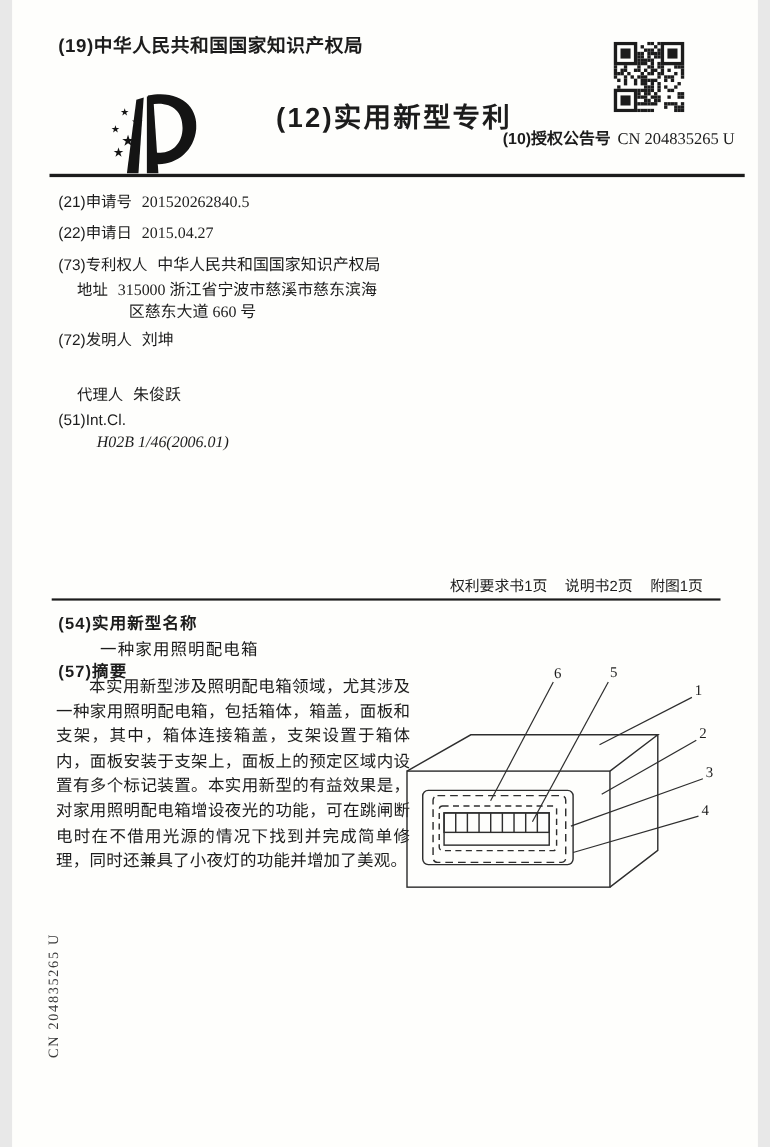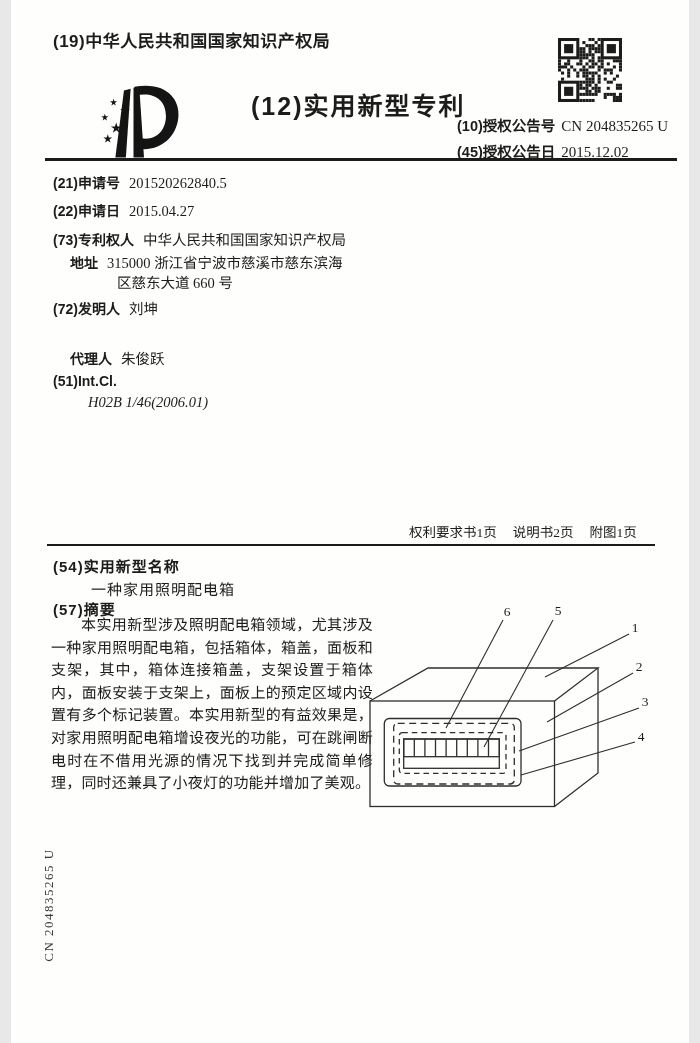--- a/index.html
+++ b/index.html
@@ -18,27 +18,27 @@
   .pubrow{left:446px; white-space:nowrap; font-size:14.5px;text-align:right;}
   .pubrow .lbl{font-weight:bold;}
   .pubrow .val{font-family:"Liberation Serif", serif; font-size:15px; margin-left:6px;}
   #pub-number{top:114px;}
   #pub-date{top:140px;}
 
   #rule-top{left:34px; top:158px; width:632px; height:3px; background:#1c1c1c;}
   #rule-mid{left:36px; top:544px; width:608px; height:2px; background:#1c1c1c;}
 
   .row{position:absolute; left:42px; white-space:nowrap; font-size:14px;}
-  .row .lbl{font-weight:bold;text-align:right;}
+  .row .lbl{font-weight:normal;text-align:right;}
   .row .val{font-family:"Liberation Serif", serif; margin-left:9px; font-size:14.5px;}
   .row.indent1{left:59px;}
   .row.indent2{left:106px; font-family:"Liberation Serif", serif; font-size:14.5px;}
   #row-ipc{left:77px; font-family:"Liberation Serif", serif; font-style:italic; font-size:14.5px;}
 
-  #pages-info{left:398px; top:521px; font-family:Liberation Serif, serif; font-size:13.5px; white-space:nowrap;}
+  #pages-info{left:398px; top:521px; font-family:Liberation Sans, sans-serif; font-size:13.5px; white-space:nowrap;}
   #pages-info span{margin-right:16px;}
 
   .sec-label{left:42px; font-size:15px; font-weight:bold; letter-spacing:1px;}
   #sec54{top:555px;}
   #sec57{top:598px;}
   #um-title{left:80px; top:578px; font-family:"Liberation Serif", serif; font-size:15px; letter-spacing:1px;}
 
   #abstract{
     left:40px; top:614px; width:322px;
     font-family:"Liberation Serif", serif; font-size:15px; line-height:22.6px;
@@ -245,23 +245,20 @@
         <text x="28" y="64" font-size="10">★</text>
       </g>
     </svg>
   </div>
 
   <div id="doc-type" class="abs">(12)实用新型专利</div>
 
   <div id="pub-number" class="abs pubrow">
     <span class="lbl">(10)授权公告号</span><span class="val">CN 204835265 U</span>
   </div>
-  <div id="pub-date" class="abs pubrow">
-    <span class="lbl">(45)授权公告日</span><span class="val">2015.12.02</span>
-  </div>
 
   <div id="rule-top" class="abs"></div>
 
   <div class="row" style="top:172px">
     <span class="lbl">(21)申请号</span><span class="val">201520262840.5</span>
   </div>
   <div class="row" style="top:200px">
     <span class="lbl">(22)申请日</span><span class="val">2015.04.27</span>
   </div>
   <div class="row" style="top:228px">

